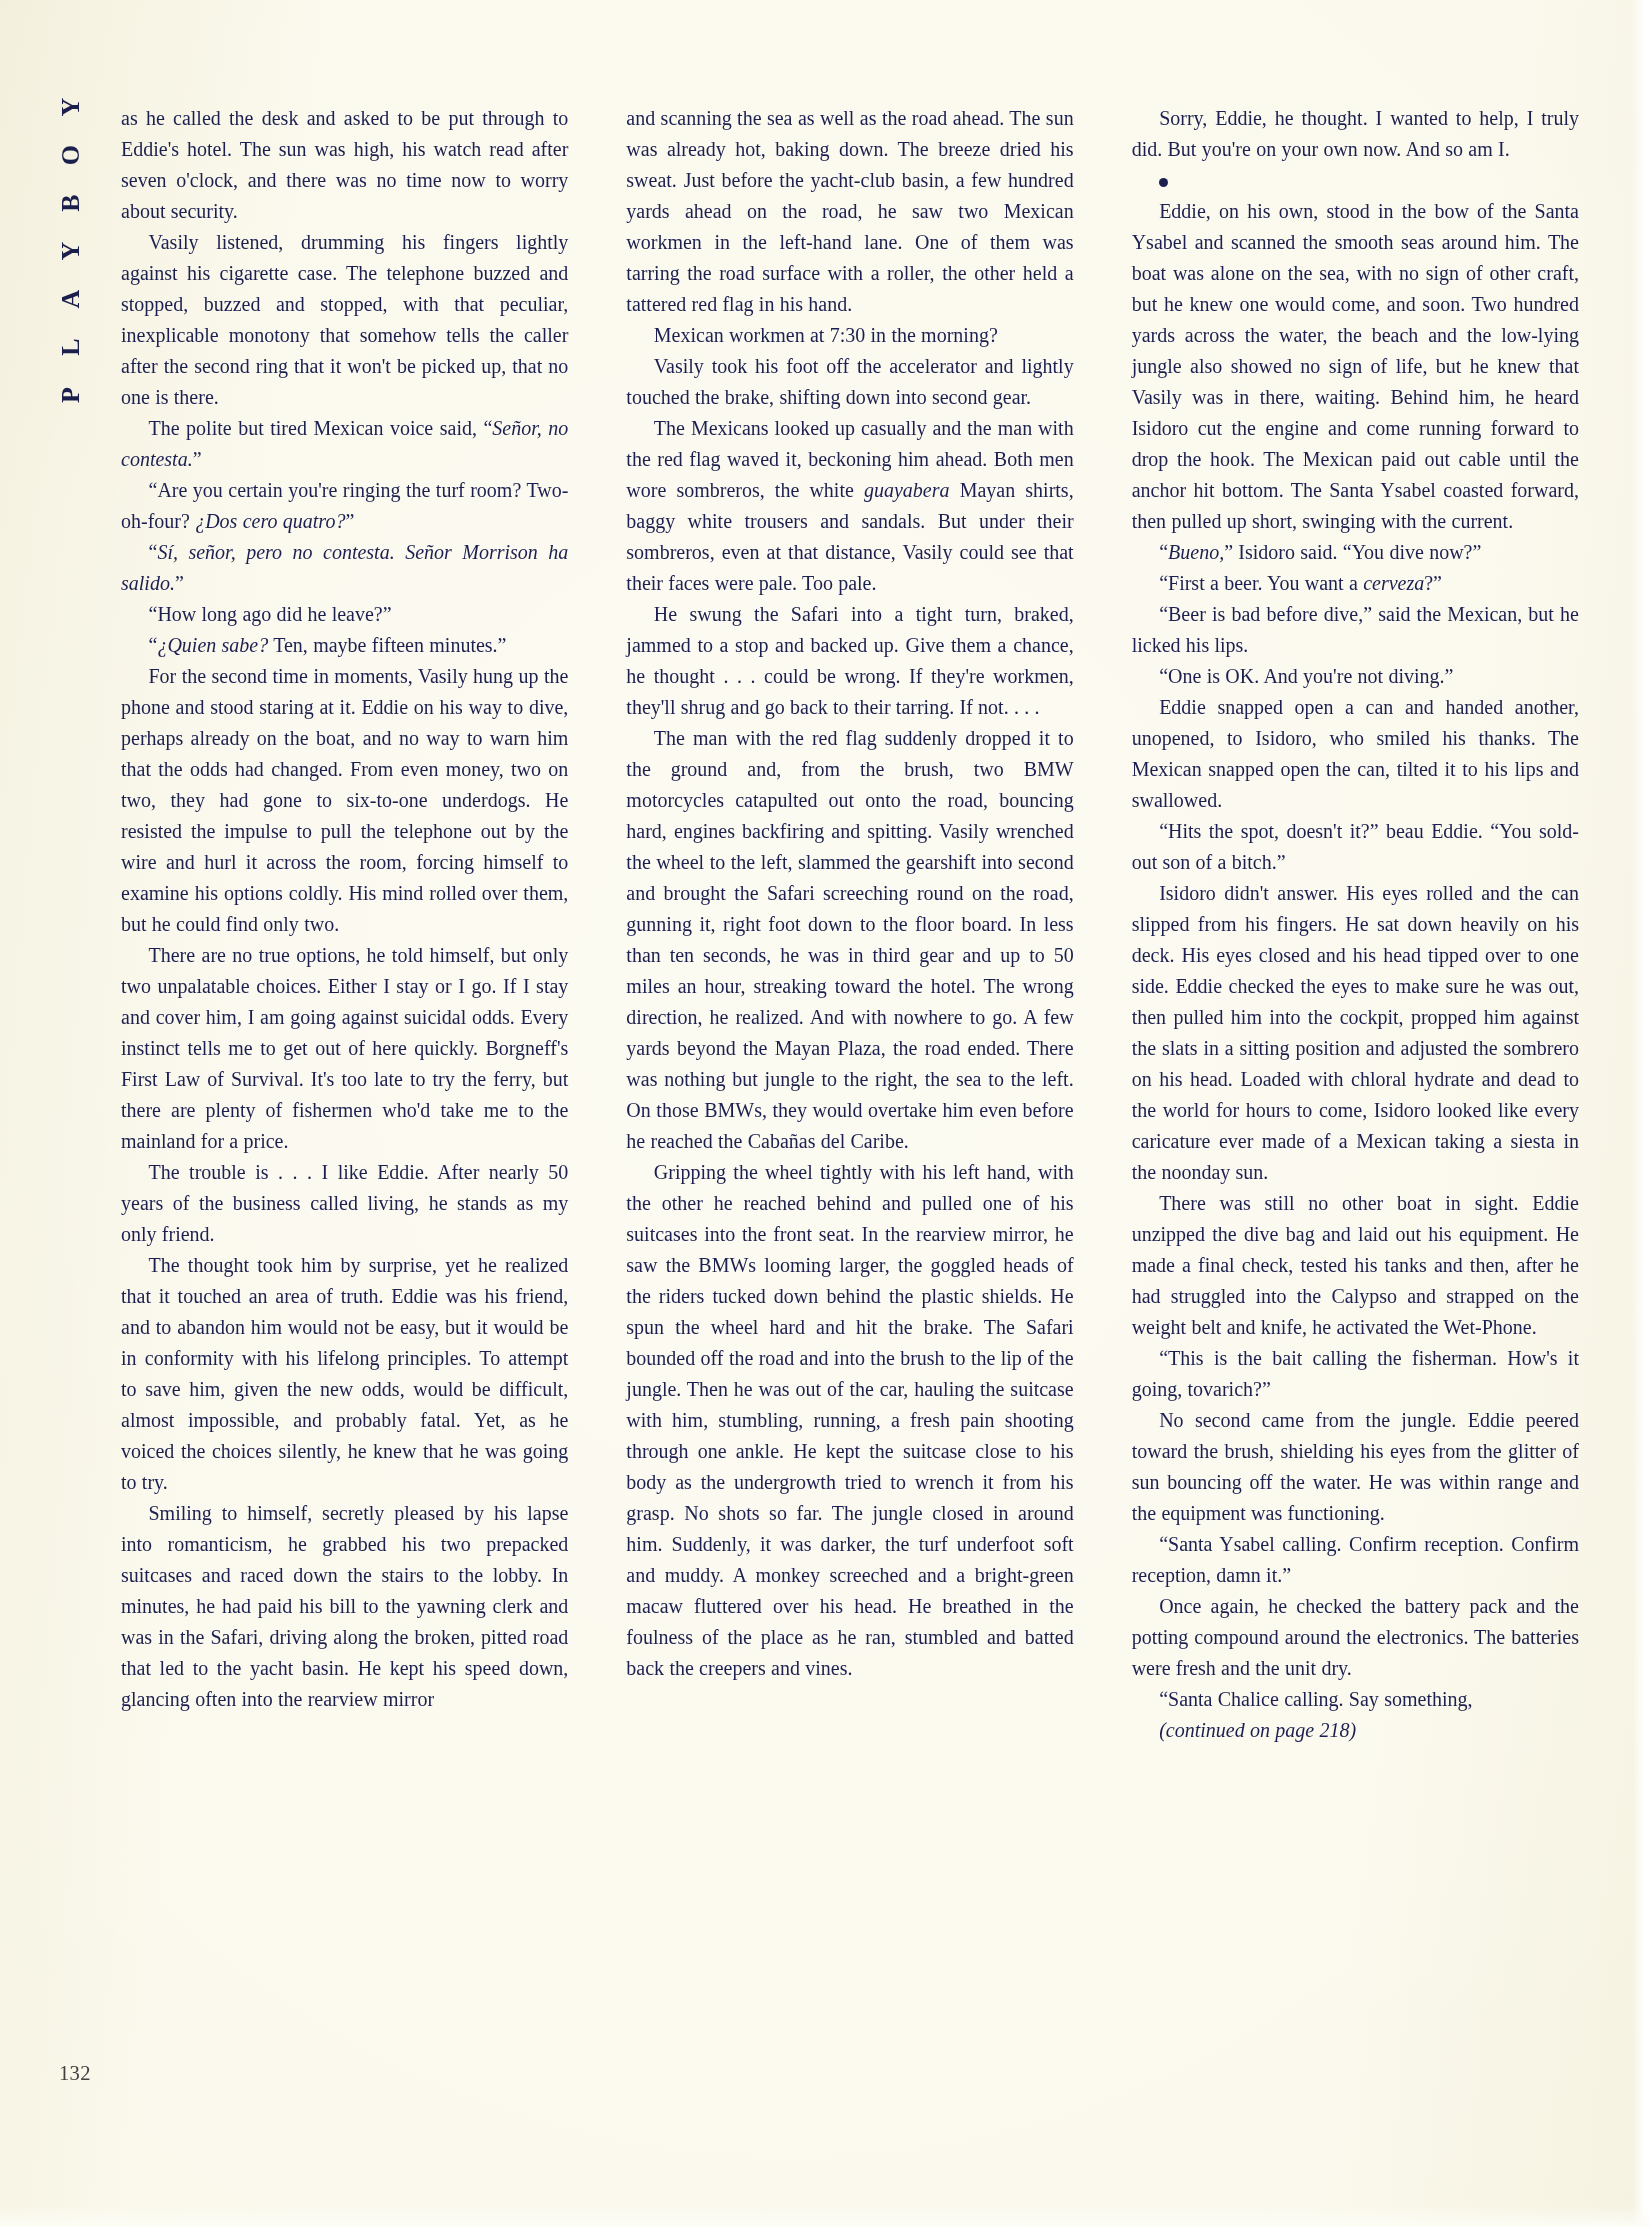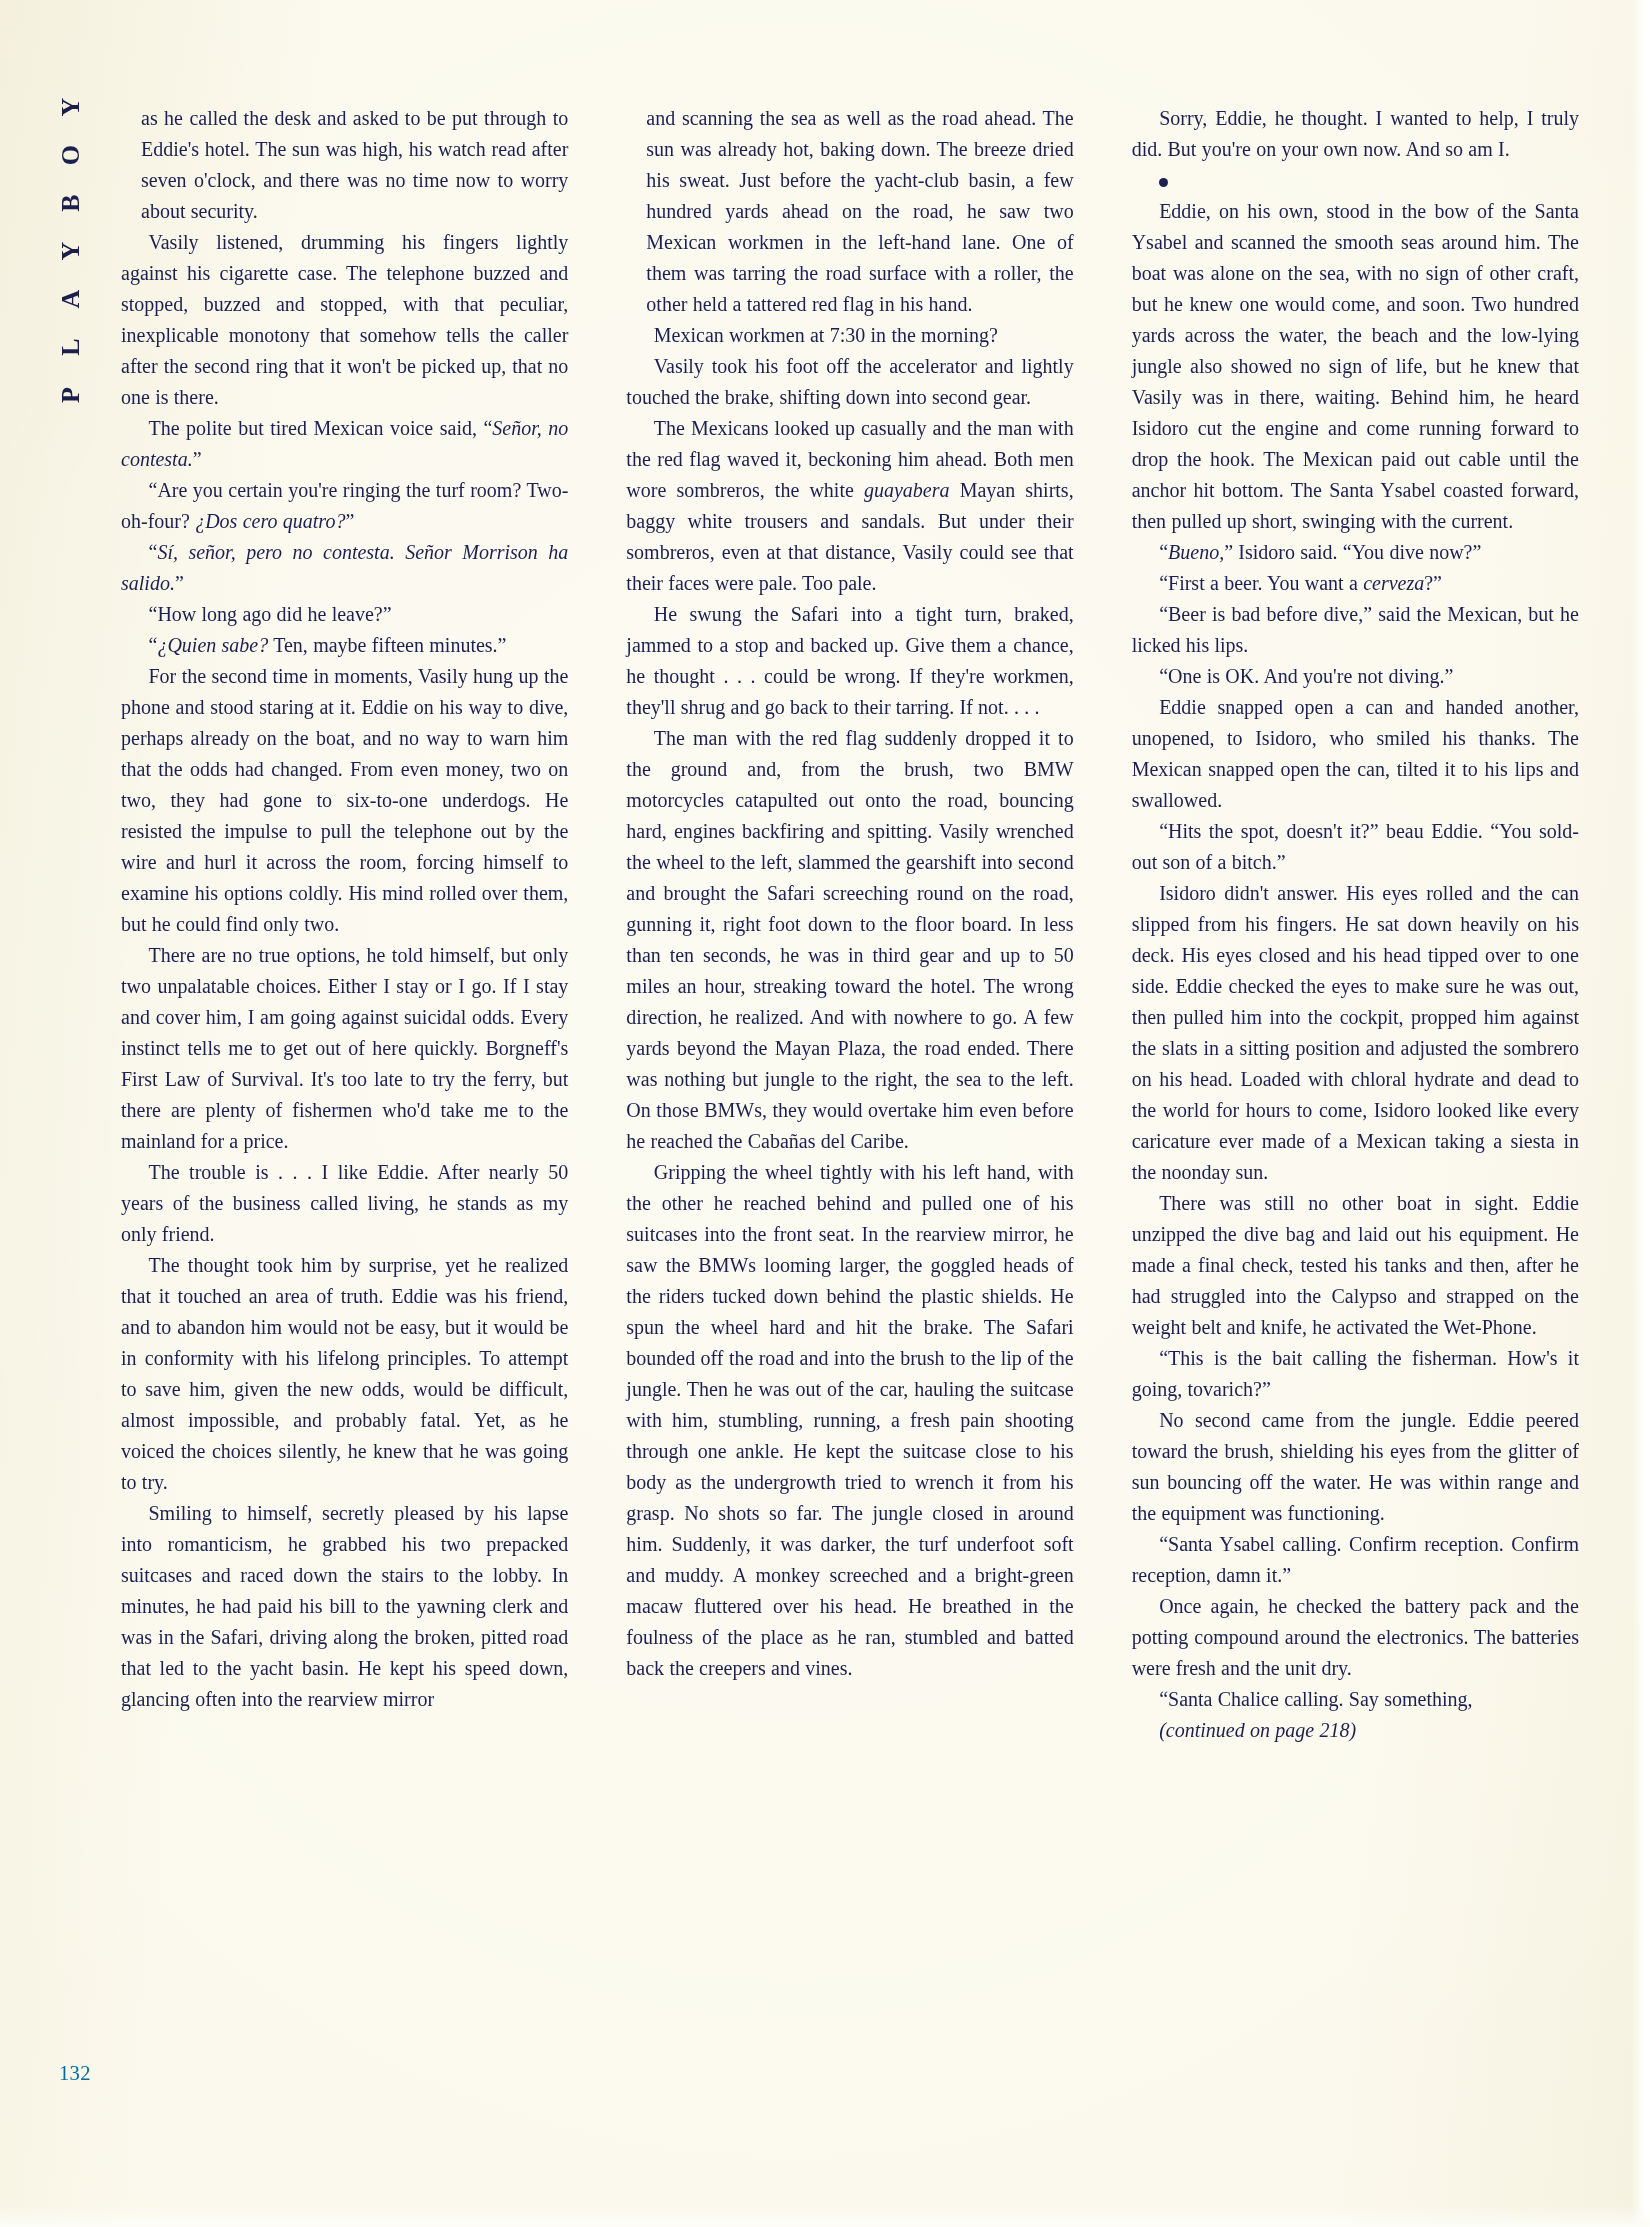--- a/index.html
+++ b/index.html
@@ -76,21 +76,21 @@
     padding-top: 11px;
     box-sizing: border-box;
   }
 
   
   .folio {
     position: absolute;
     left: 59px;
     bottom: 142px;
     font-size: 20.6px;
-    color: #0369a1;
+    color: #404040;
     font-family: "Liberation Serif", "DejaVu Serif", serif;
     letter-spacing: 0.3px;
   }
 
   .columns {
     position: absolute;
     left: 121px;
     top: 103px;
     width: 1458px;
     height: 2022px;
@@ -108,21 +108,20 @@
     font-size: 20px;
     line-height: 31px;
     color: #1c2050;
     text-align: justify;
     text-indent: 27.5px;
     hyphens: none;
     word-spacing: 0.3px;
   }
   .col p.noindent {
     text-indent: 0;
-    margin-left: 20px;
   }
   .col p em, .col p i {
     font-style: italic;
   }
 
   .dinkus {
     text-align: center;
     color: #1c2050;
     font-size: 20.6px;
     line-height: 32px;

